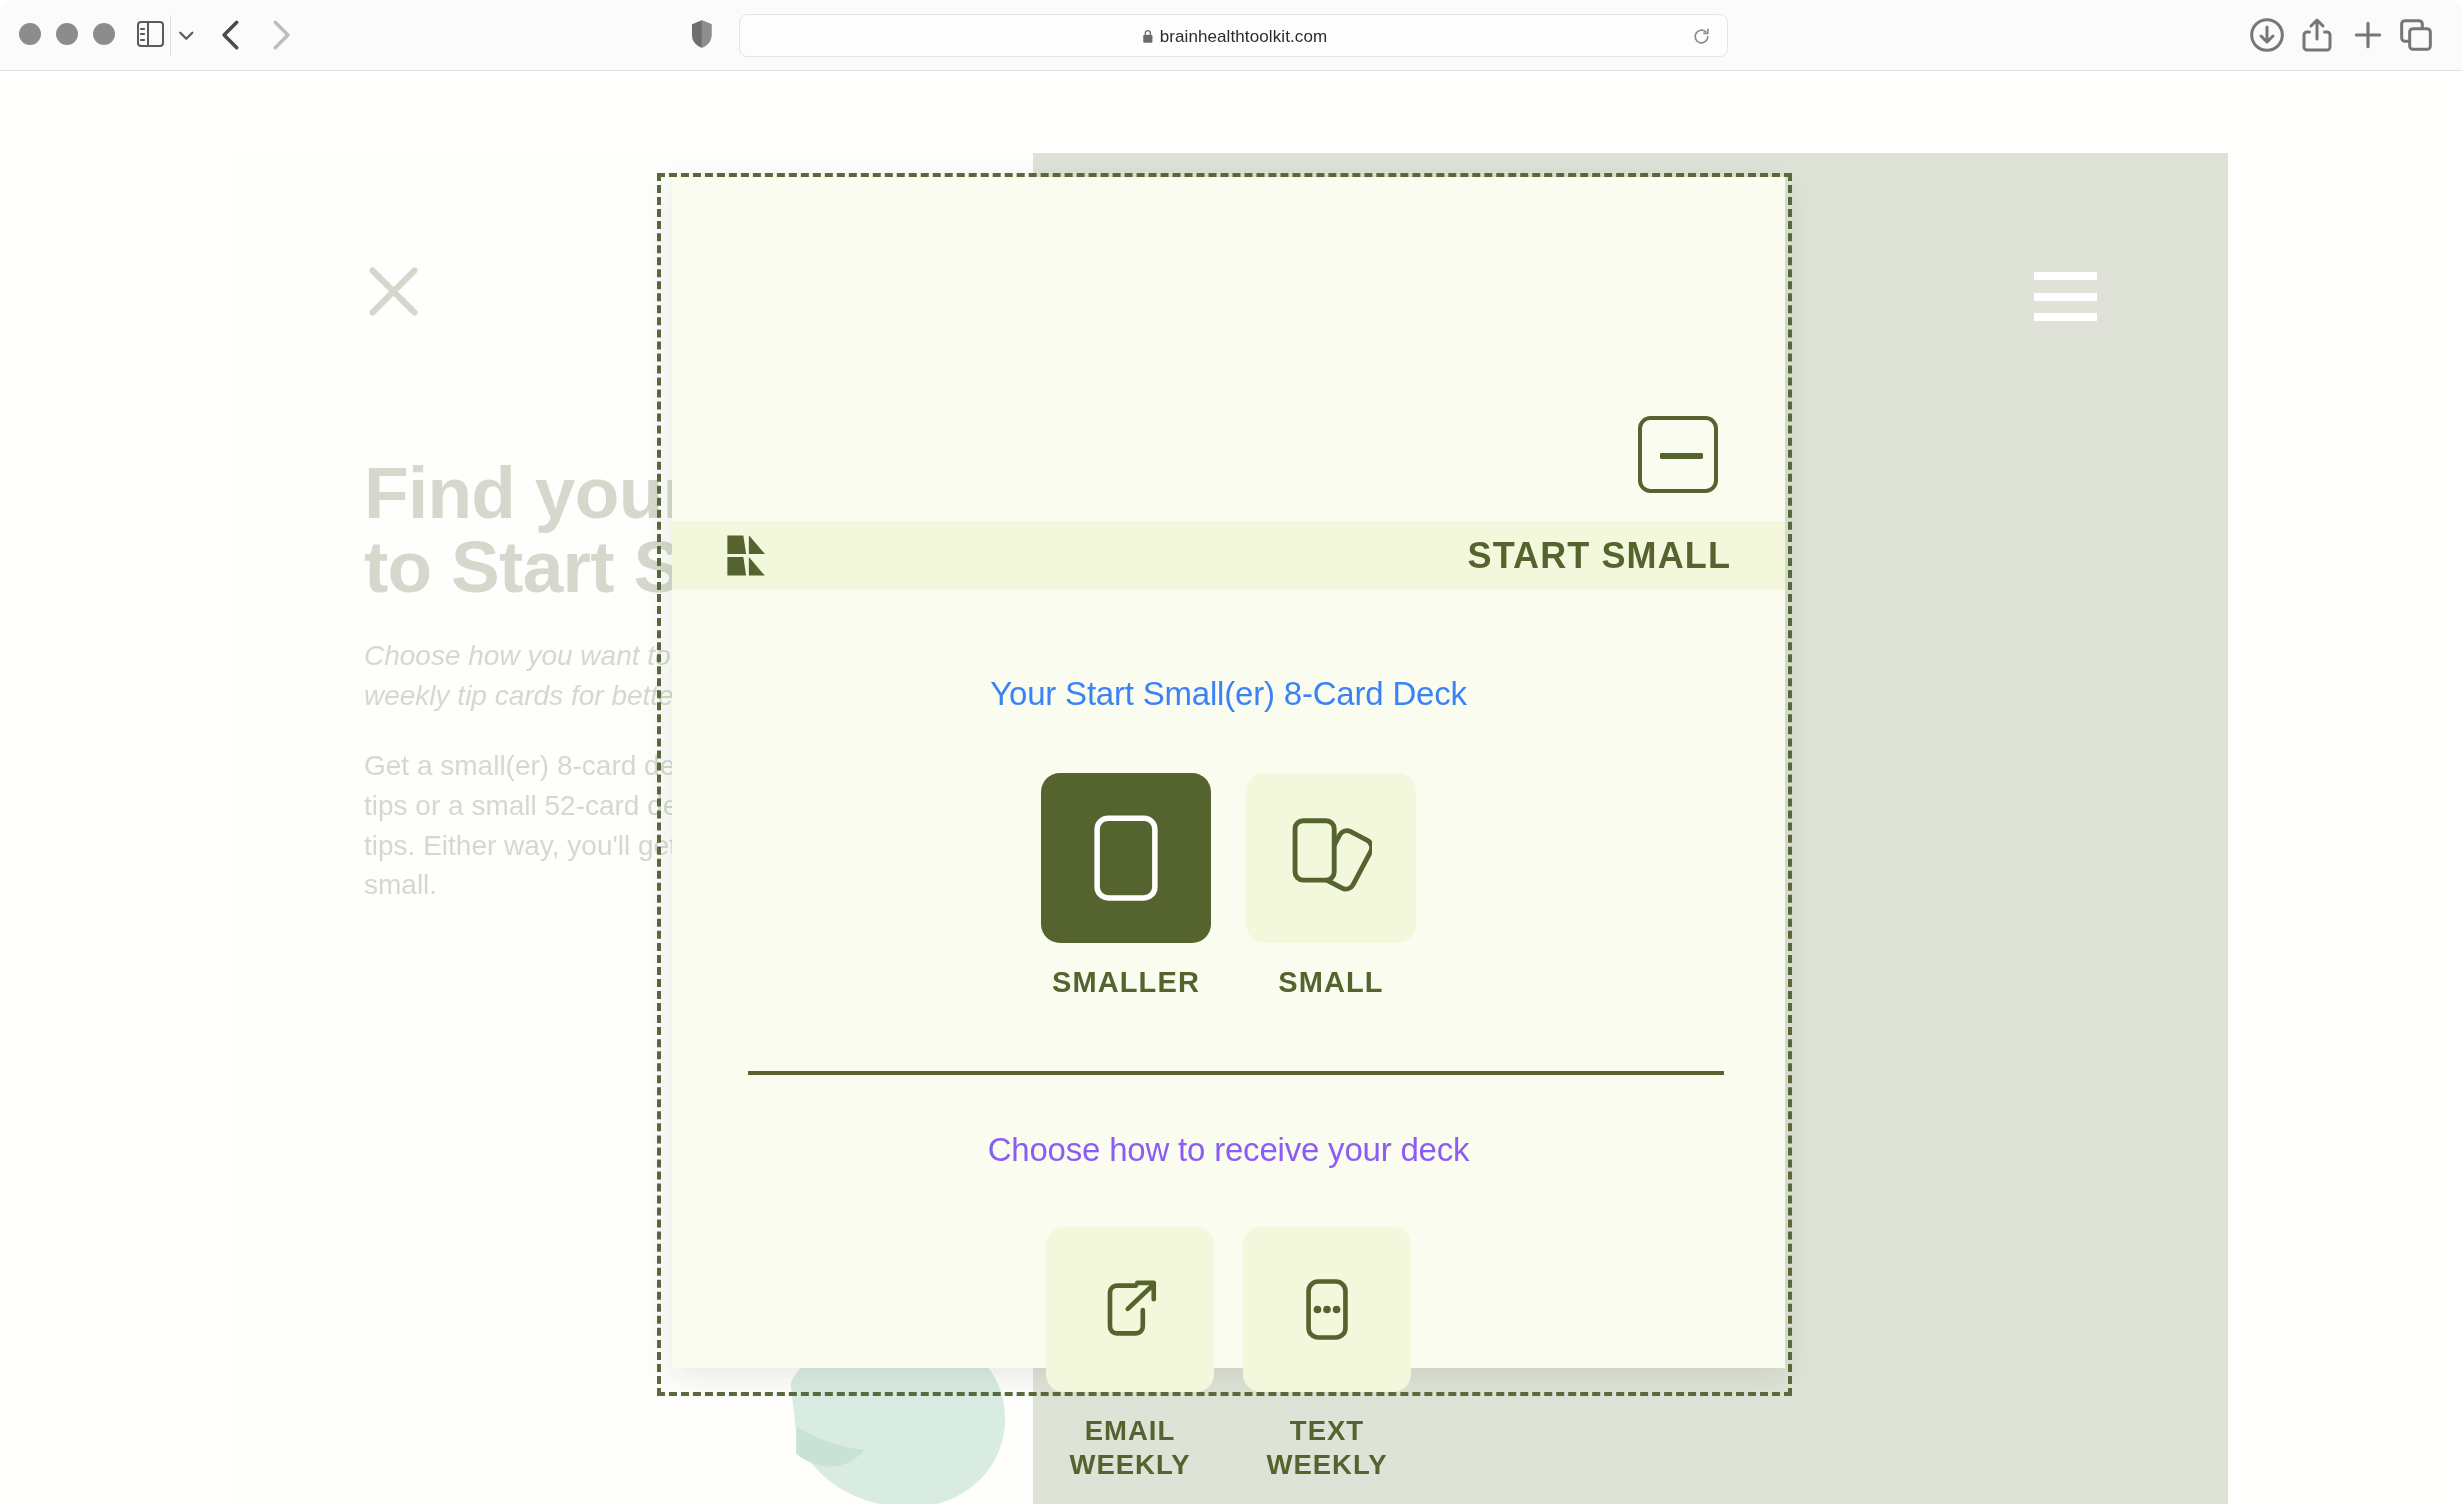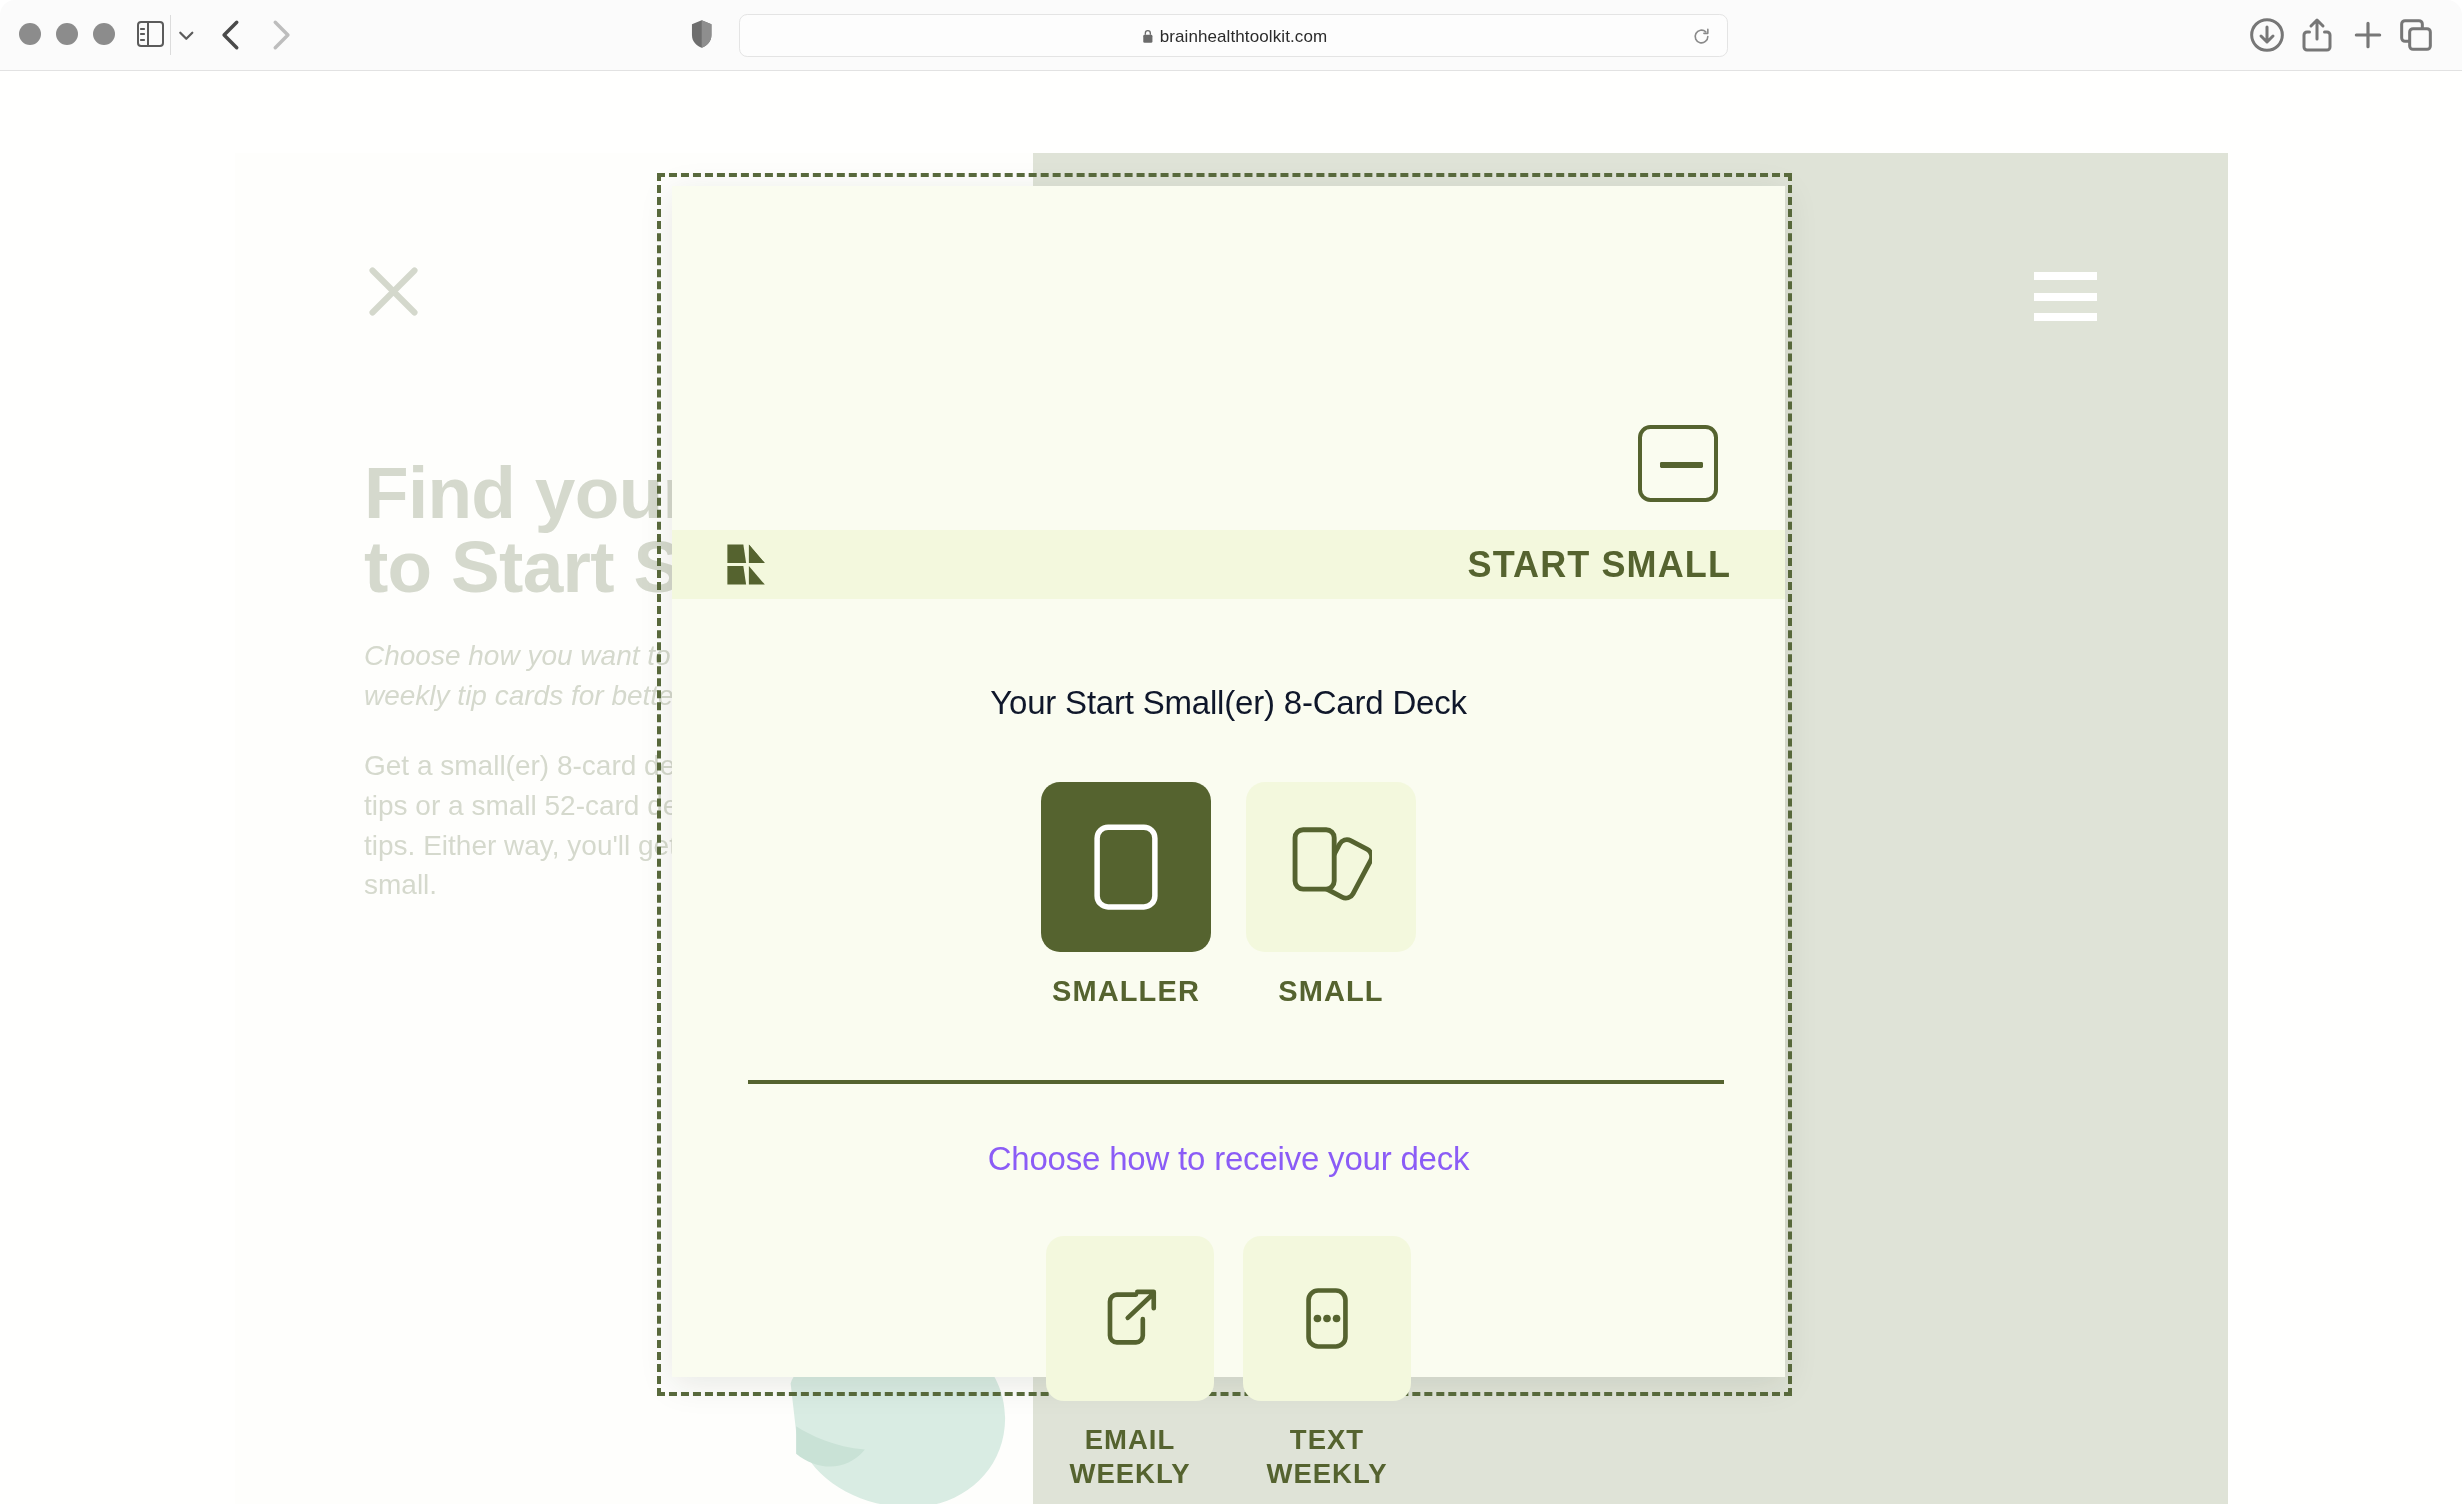--- a/index.html
+++ b/index.html
@@ -102,21 +102,21 @@
   #bird-decor{ position:absolute; left:763px; top:1230px; width:289px; height:275px; }
 
   
   #dashed-box{
     position:absolute; left:657px; top:173px; width:1135px; height:1223px;
     border:4.8px dashed #5a6b3d;
   }
 
   
   #modal{
-    position:absolute; left:672px; top:186px; width:1113px; height:1191px;
+    position:absolute; left:672px; top:177px; width:1113px; height:1191px;
     background:#fafcf0;
     box-shadow:0 6.9px 32px rgba(30,40,15,.10);
   }
   #modal-topbar{ position:absolute; left:0; top:0; width:1113px; height:170px; background:#fafcf0; }
   #minimize-button{
     position:absolute; left:966px; top:239px; width:80px; height:77px;
     border:4.8px solid #55632f; border-radius:12.4px; background:transparent; cursor:pointer;
   }
   #minimize-button .minus{
     position:absolute; left:18px; top:33px; width:43px; height:6.2px; background:#55632f; border-radius:1.4px;
@@ -127,21 +127,21 @@
     background:#f3f8dd; display:flex; align-items:center; justify-content:space-between;
     padding:0 54px 0 54px;
   }
   #brand-logo{ width:43px; height:43px; position:relative; }
   #modal-title{
     font-size:36px; font-weight:700; letter-spacing:1.1px; color:#55632f;
   }
 
   #deck-title{
     position:absolute; left:0; top:498px; width:1113px; text-align:center;
-    font-size:33px; color:#0f172a; letter-spacing:-0.2px;
+    font-size:33px; color:#3b82f6; letter-spacing:-0.2px;
   }
 
   #deck-options{
     position:absolute; left:0; top:596px; width:1113px;
     display:flex; justify-content:center; gap:43px;
   }
   .deck-opt{ width:162px; display:flex; flex-direction:column; align-items:center; cursor:pointer; }
   .deck-tile{
     width:170px; height:170px; border-radius:19px;
     display:flex; align-items:center; justify-content:center;

